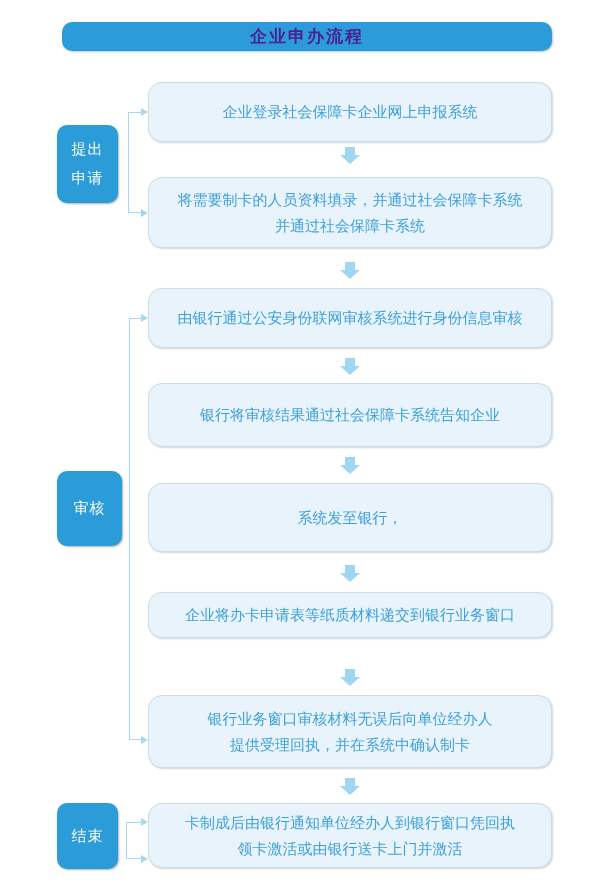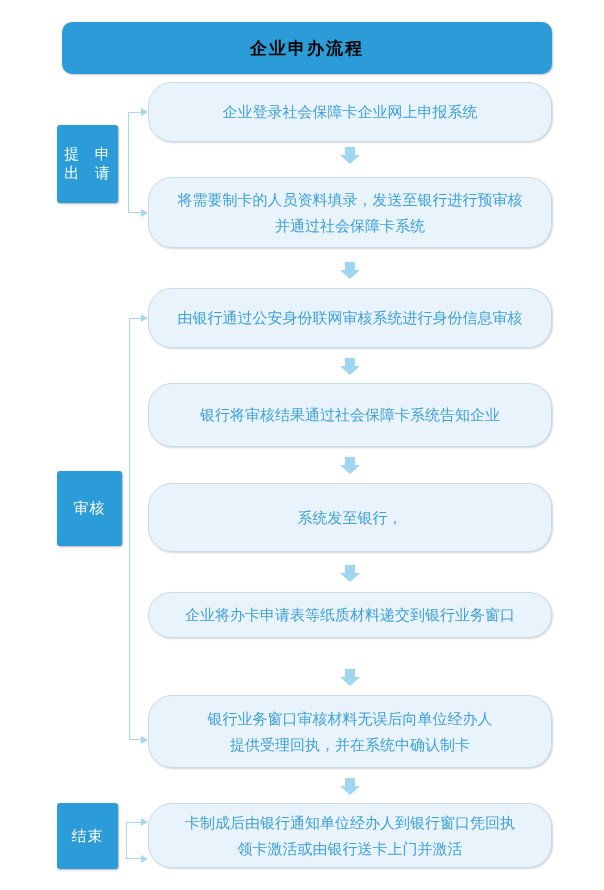--- a/index.html
+++ b/index.html
@@ -10,45 +10,45 @@
     position: relative;
   }
   .canvas {
     position: absolute; left: 0; top: 0;
     width: 604px; height: 890px;
     background: #ffffff; overflow: hidden;
   }
   
   .banner {
     position: absolute; left: 62px; top: 22px;
-    width: 490px; height: 52px;
+    width: 490px; height: 29px;
     background: #2b9cd7; border-radius: 10px;
-    color: #000000; font-size: 17px; font-weight: bold;
+    color: #4c1d95; font-size: 17px; font-weight: bold;
     letter-spacing: 2px;
     display: flex; align-items: center; justify-content: center;
     box-shadow: 1px 1px 2px rgba(120,130,140,0.45);
   }
   
   .stage {
     position: absolute;
-    background: #2b9cd7; border-radius: 3px;
+    background: #2b9cd7; border-radius: 10px;
     color: #ffffff; font-size: 15px; letter-spacing: 1px;
-    display: flex; flex-direction: row;
+    display: flex; flex-direction: column;
     align-items: center; justify-content: space-evenly;
     box-shadow: 1px 1px 2px rgba(110,120,130,0.55);
     text-align: center;
   }
   .stage-apply  { left: 57px; top: 125px; width: 61px; height: 78px; padding: 6px 0; }
   .stage-review { left: 57px; top: 471px; width: 65px; height: 75px; }
   .stage-finish { left: 57px; top: 803px; width: 61px; height: 66px; }
   
   .step {
     position: absolute; left: 148px; width: 404px;
     background: #e8f3fb; border: 1px solid #c9dde9;
-    border-radius: 24px;
+    border-radius: 14px;
     color: #3ea0db; font-size: 15px;
     display: flex; flex-direction: column;
     align-items: center; justify-content: center;
     text-align: center;
     box-shadow: 1px 1px 2px rgba(140,155,170,0.40);
   }
   .step .box-line { line-height: 26px; }
   .s0 { top: 82px;  height: 60px; }
   .s1 { top: 177px; height: 71px; }
   .s2 { top: 288px; height: 60px; }
@@ -127,21 +127,21 @@
   <div class="arrow-head h-finish-top"></div>
   <div class="arrow-head h-finish-bot"></div>
 
   <div class="step s0">
     <div class="box-line">企业登录社会保障卡企业网上申报系统</div>
     <div class="box-line"></div>
   </div>
   <div class="down-arrow a0"></div>
 
   <div class="step s1">
-    <div class="box-line">将需要制卡的人员资料填录，发送至银行进行预审核</div>
+    <div class="box-line">将需要制卡的人员资料填录，并通过社会保障卡系统</div>
     <div class="box-line">并通过社会保障卡系统</div>
   </div>
   <div class="down-arrow a1"></div>
 
   <div class="step s2">
     <div class="box-line">由银行通过公安身份联网审核系统进行身份信息审核</div>
     <div class="box-line"></div>
   </div>
   <div class="down-arrow a2"></div>
 

